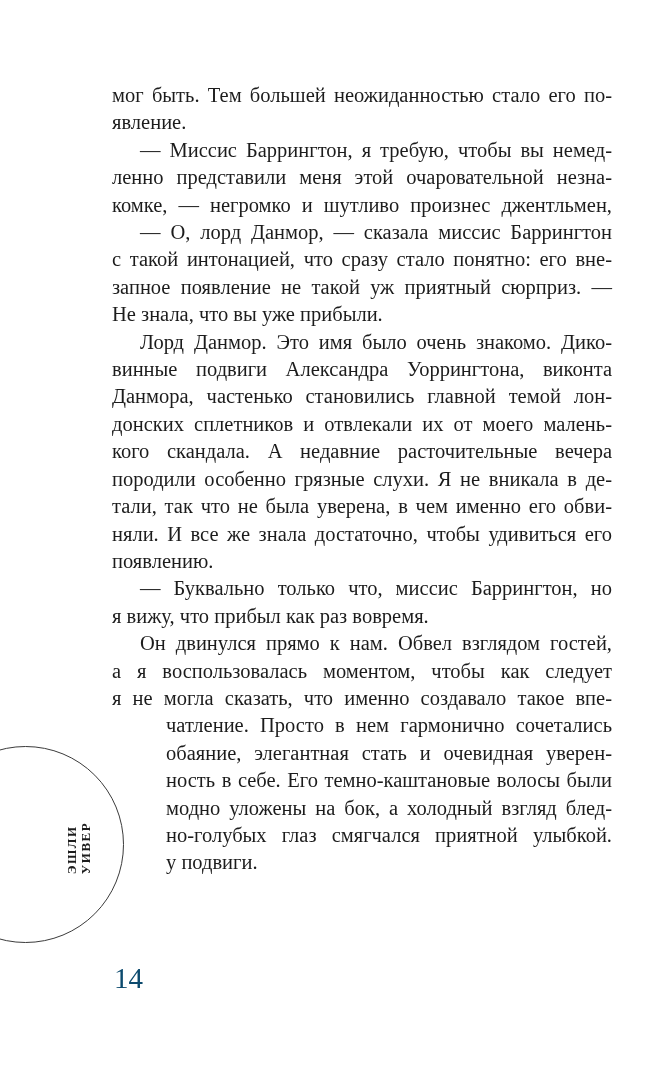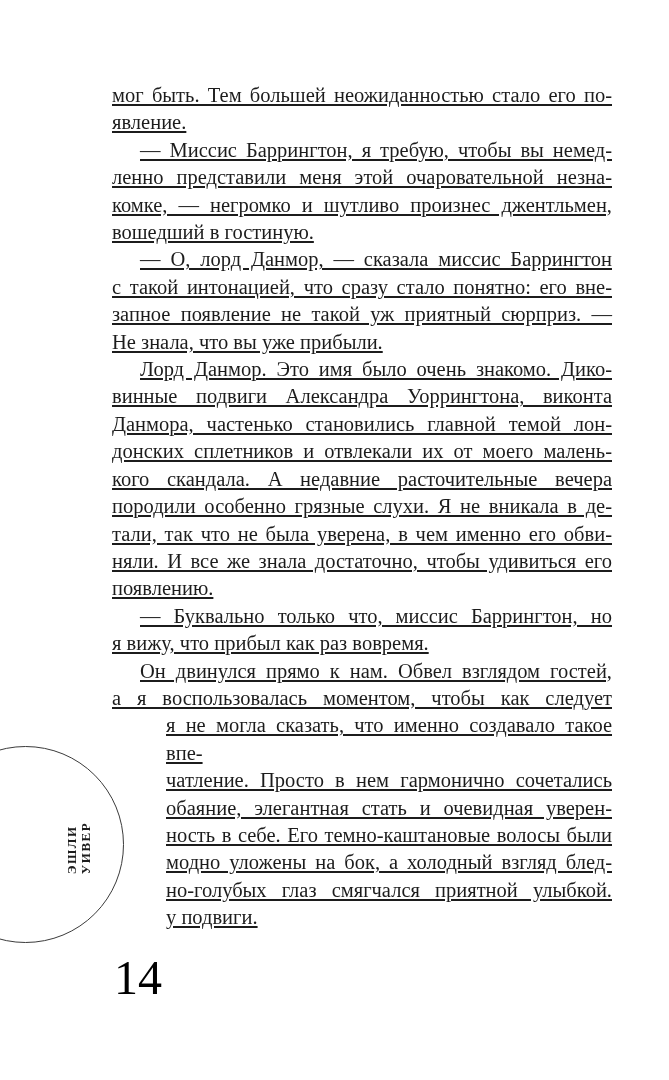--- a/index.html
+++ b/index.html
@@ -16,21 +16,20 @@
 
   
   .text-block {
     position: absolute;
     left: 112px;
     top: 82px;
     width: 500px;
     font-size: 20.5px;
     line-height: 27.4px;
     hyphens: none;
-    text-decoration: underline;
   }
 
   
   .circle-cutout {
     float: left;
     width: 240px;
     height: 900px;
     margin-left: -186px;
     shape-outside: circle(120.5px at 100px 763px);
   }
@@ -68,24 +67,24 @@
     letter-spacing: 1.5px;
     color: #1d1d1d;
     text-align: left;
     white-space: nowrap;
   }
 
   .page-number {
     position: absolute;
     left: 114px;
     top: 960px;
-    font-size: 48px;
+    font-size: 29px;
     line-height: 36px;
     font-weight: 400;
-    color: #000000;
+    color: #0c4a6e;
   }
 </style>
 </head>
 <body>
 
 <div class="page">
 
   <div class="stamp-circle"></div>
 
   <div class="stamp-name">
@@ -94,21 +93,20 @@
   </div>
 
   <div class="text-block">
     <div class="circle-cutout"></div>
 
   <div class="line cont">мог быть. Тем большей неожиданностью стало его по-</div>
       <div class="line end">явление.</div>
       <div class="line start">— Миссис Баррингтон, я требую, чтобы вы немед-</div>
       <div class="line cont">ленно представили меня этой очаровательной незна-</div>
       <div class="line cont">комке, — негромко и шутливо произнес джентльмен,</div>
-      <div class="line end">вошедший в гостиную.</div>
       <div class="line start">— О, лорд Данмор, — сказала миссис Баррингтон</div>
       <div class="line cont">с такой интонацией, что сразу стало понятно: его вне-</div>
       <div class="line cont">запное появление не такой уж приятный сюрприз. —</div>
       <div class="line end">Не знала, что вы уже прибыли.</div>
       <div class="line start">Лорд Данмор. Это имя было очень знакомо. Дико-</div>
       <div class="line cont">винные подвиги Александра Уоррингтона, виконта</div>
       <div class="line cont">Данмора, частенько становились главной темой лон-</div>
       <div class="line cont">донских сплетников и отвлекали их от моего малень-</div>
       <div class="line cont">кого скандала. А недавние расточительные вечера</div>
       <div class="line cont">породили особенно грязные слухи. Я не вникала в де-</div>

